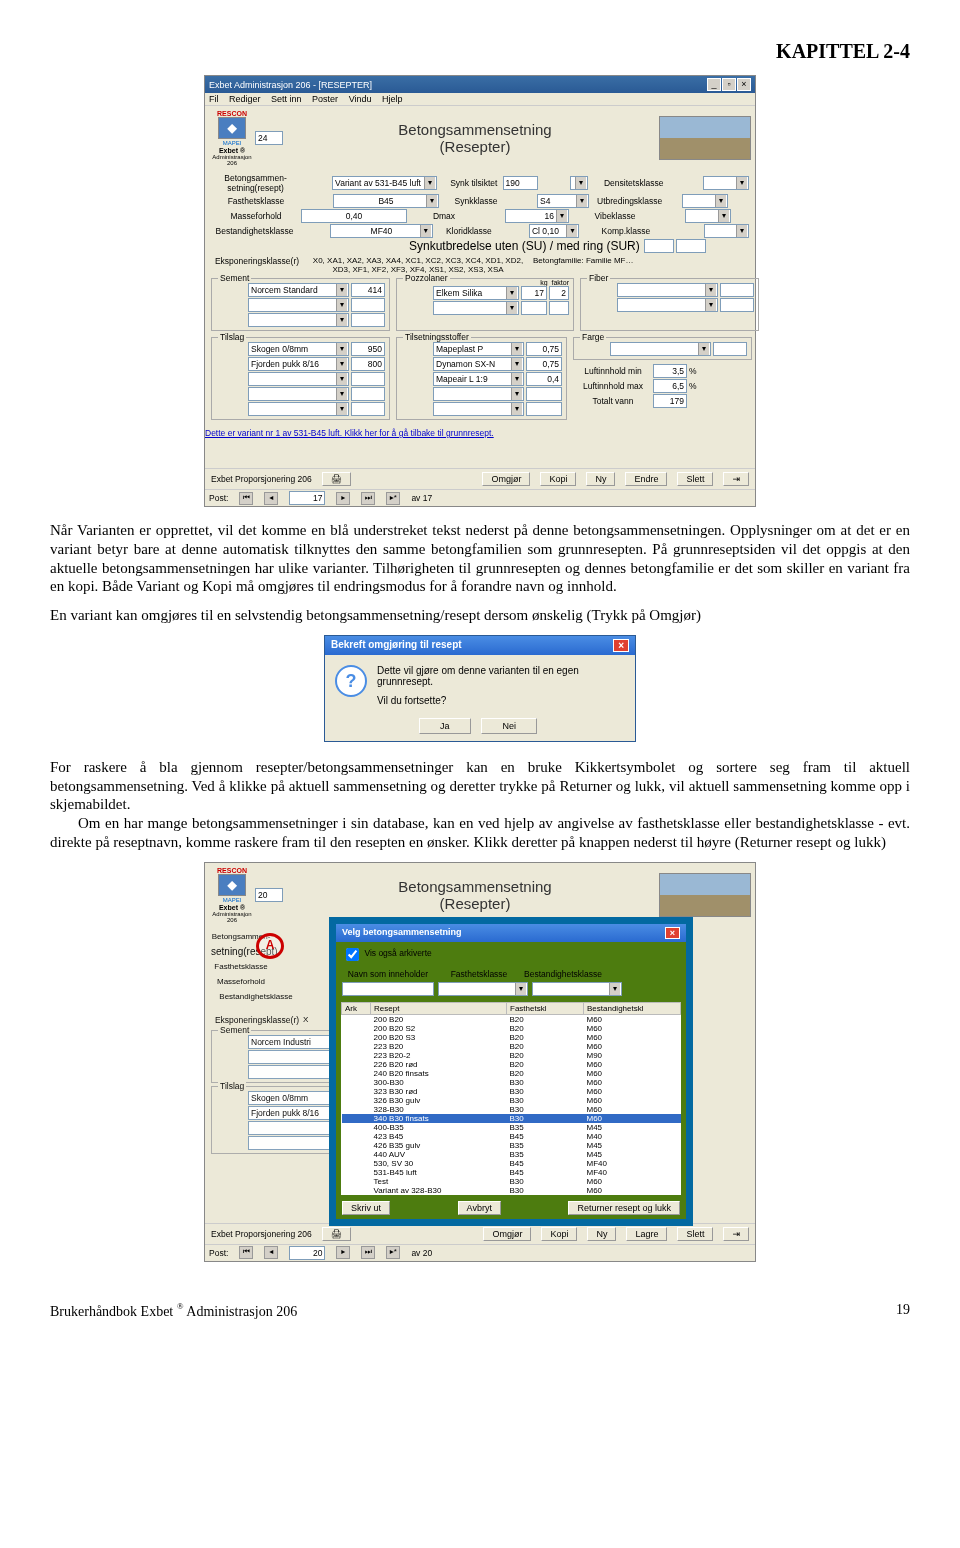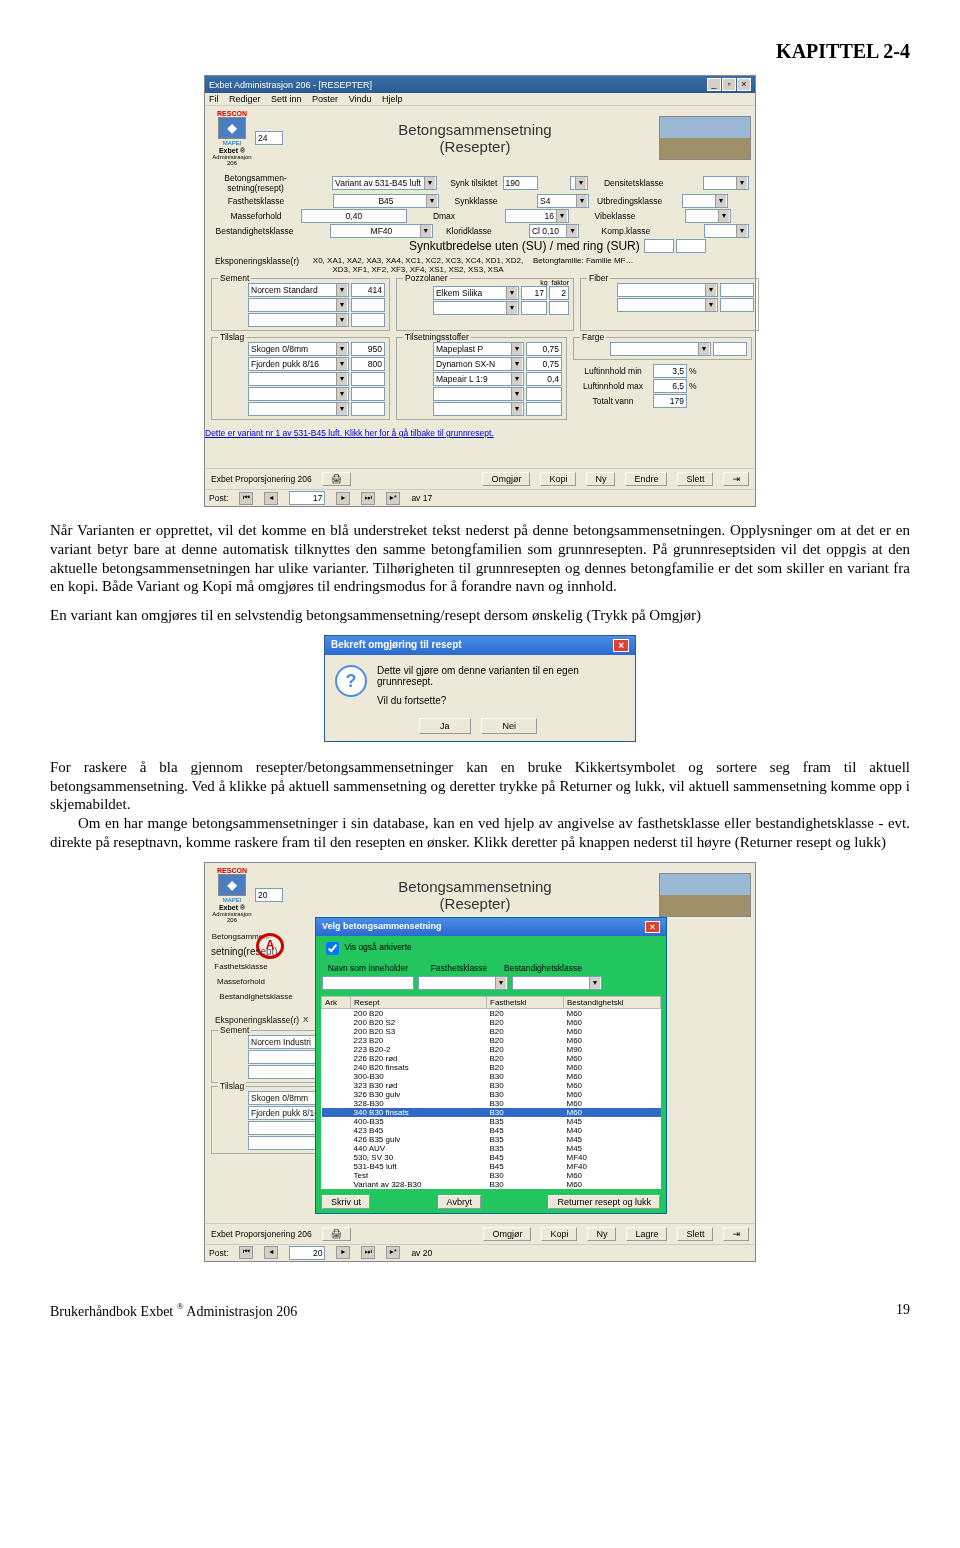--- a/index.html
+++ b/index.html
@@ -213,23 +213,23 @@
   }
   .dlg-btns {
     text-align: center;
     padding: 4px 4px 10px 0;
   }
   .dlg-btns .btn { padding: 2px 20px; margin: 0 4px; }
 
   .listdlg {
     width: 350px;
     position: absolute;
-    left: 110px; top: 54px;
-    background: #22c55e;
-    border: 1px solid #0369a1;
+    left: 124px; top: 54px;
+    background: #4d7c0f;
+    border: 7px solid #0369a1;
     font-size: 8.5px;
     z-index: 5;
   }
   .listdlg table {
     width: calc(100% - 10px);
     margin: 2px 5px;
     background: #fff;
     border-collapse: collapse;
     font-size: 8px;
   }

